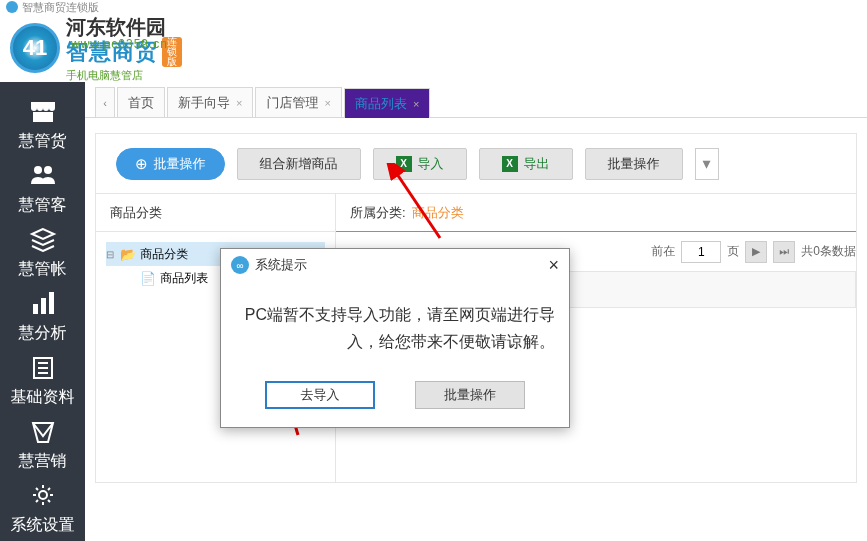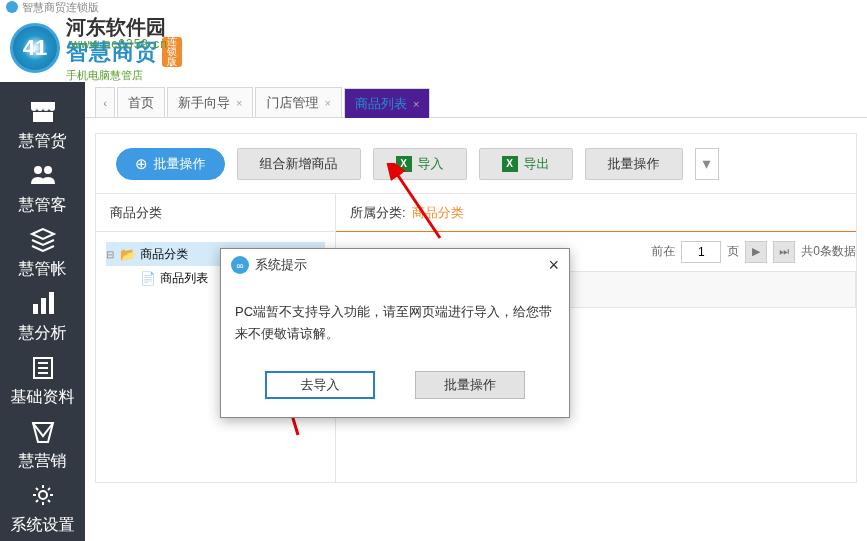--- a/index.html
+++ b/index.html
@@ -64,21 +64,21 @@
     
     
     .arrow { position: absolute; pointer-events: none; }
     .arrow svg { display: block; }
     
     
     .modal { position: absolute; left: 220px; top: 248px; width: 350px; background: #fff; border: 1px solid #888; box-shadow: 0 3px 12px rgba(0,0,0,0.3); }
     .modal-title { height: 32px; display: flex; align-items: center; padding: 0 10px; font-size: 13px; color: #333; }
     .modal-title-icon { width: 18px; height: 18px; background: #3fa3dd; border-radius: 50%; margin-right: 6px; display: flex; align-items: center; justify-content: center; color: #fff; font-size: 10px; }
     .modal-close { margin-left: auto; font-size: 18px; cursor: pointer; color: #333; }
-    .modal-body { padding: 20px 14px 16px; font-size: 13px; color: #333; text-align: left; line-height: 1.7; }
+    .modal-body { padding: 20px 14px 16px; font-size: 16px; color: #333; text-align: right; line-height: 1.7; }
     .modal-footer { display: flex; justify-content: center; gap: 40px; padding: 10px 0 18px; }
     .modal-btn { width: 110px; height: 28px; background: #e3e3e3; border: 1px solid #bbb; font-size: 13px; color: #333; cursor: pointer; }
     .modal-btn.primary { border: 2px solid #2b7ec5; background: #fff; color: #333; }
   </style>
 </head>
 <body>
 
 <div class="titlebar">
   <span class="titlebar-icon"></span>
   <span>智慧商贸连锁版</span>

